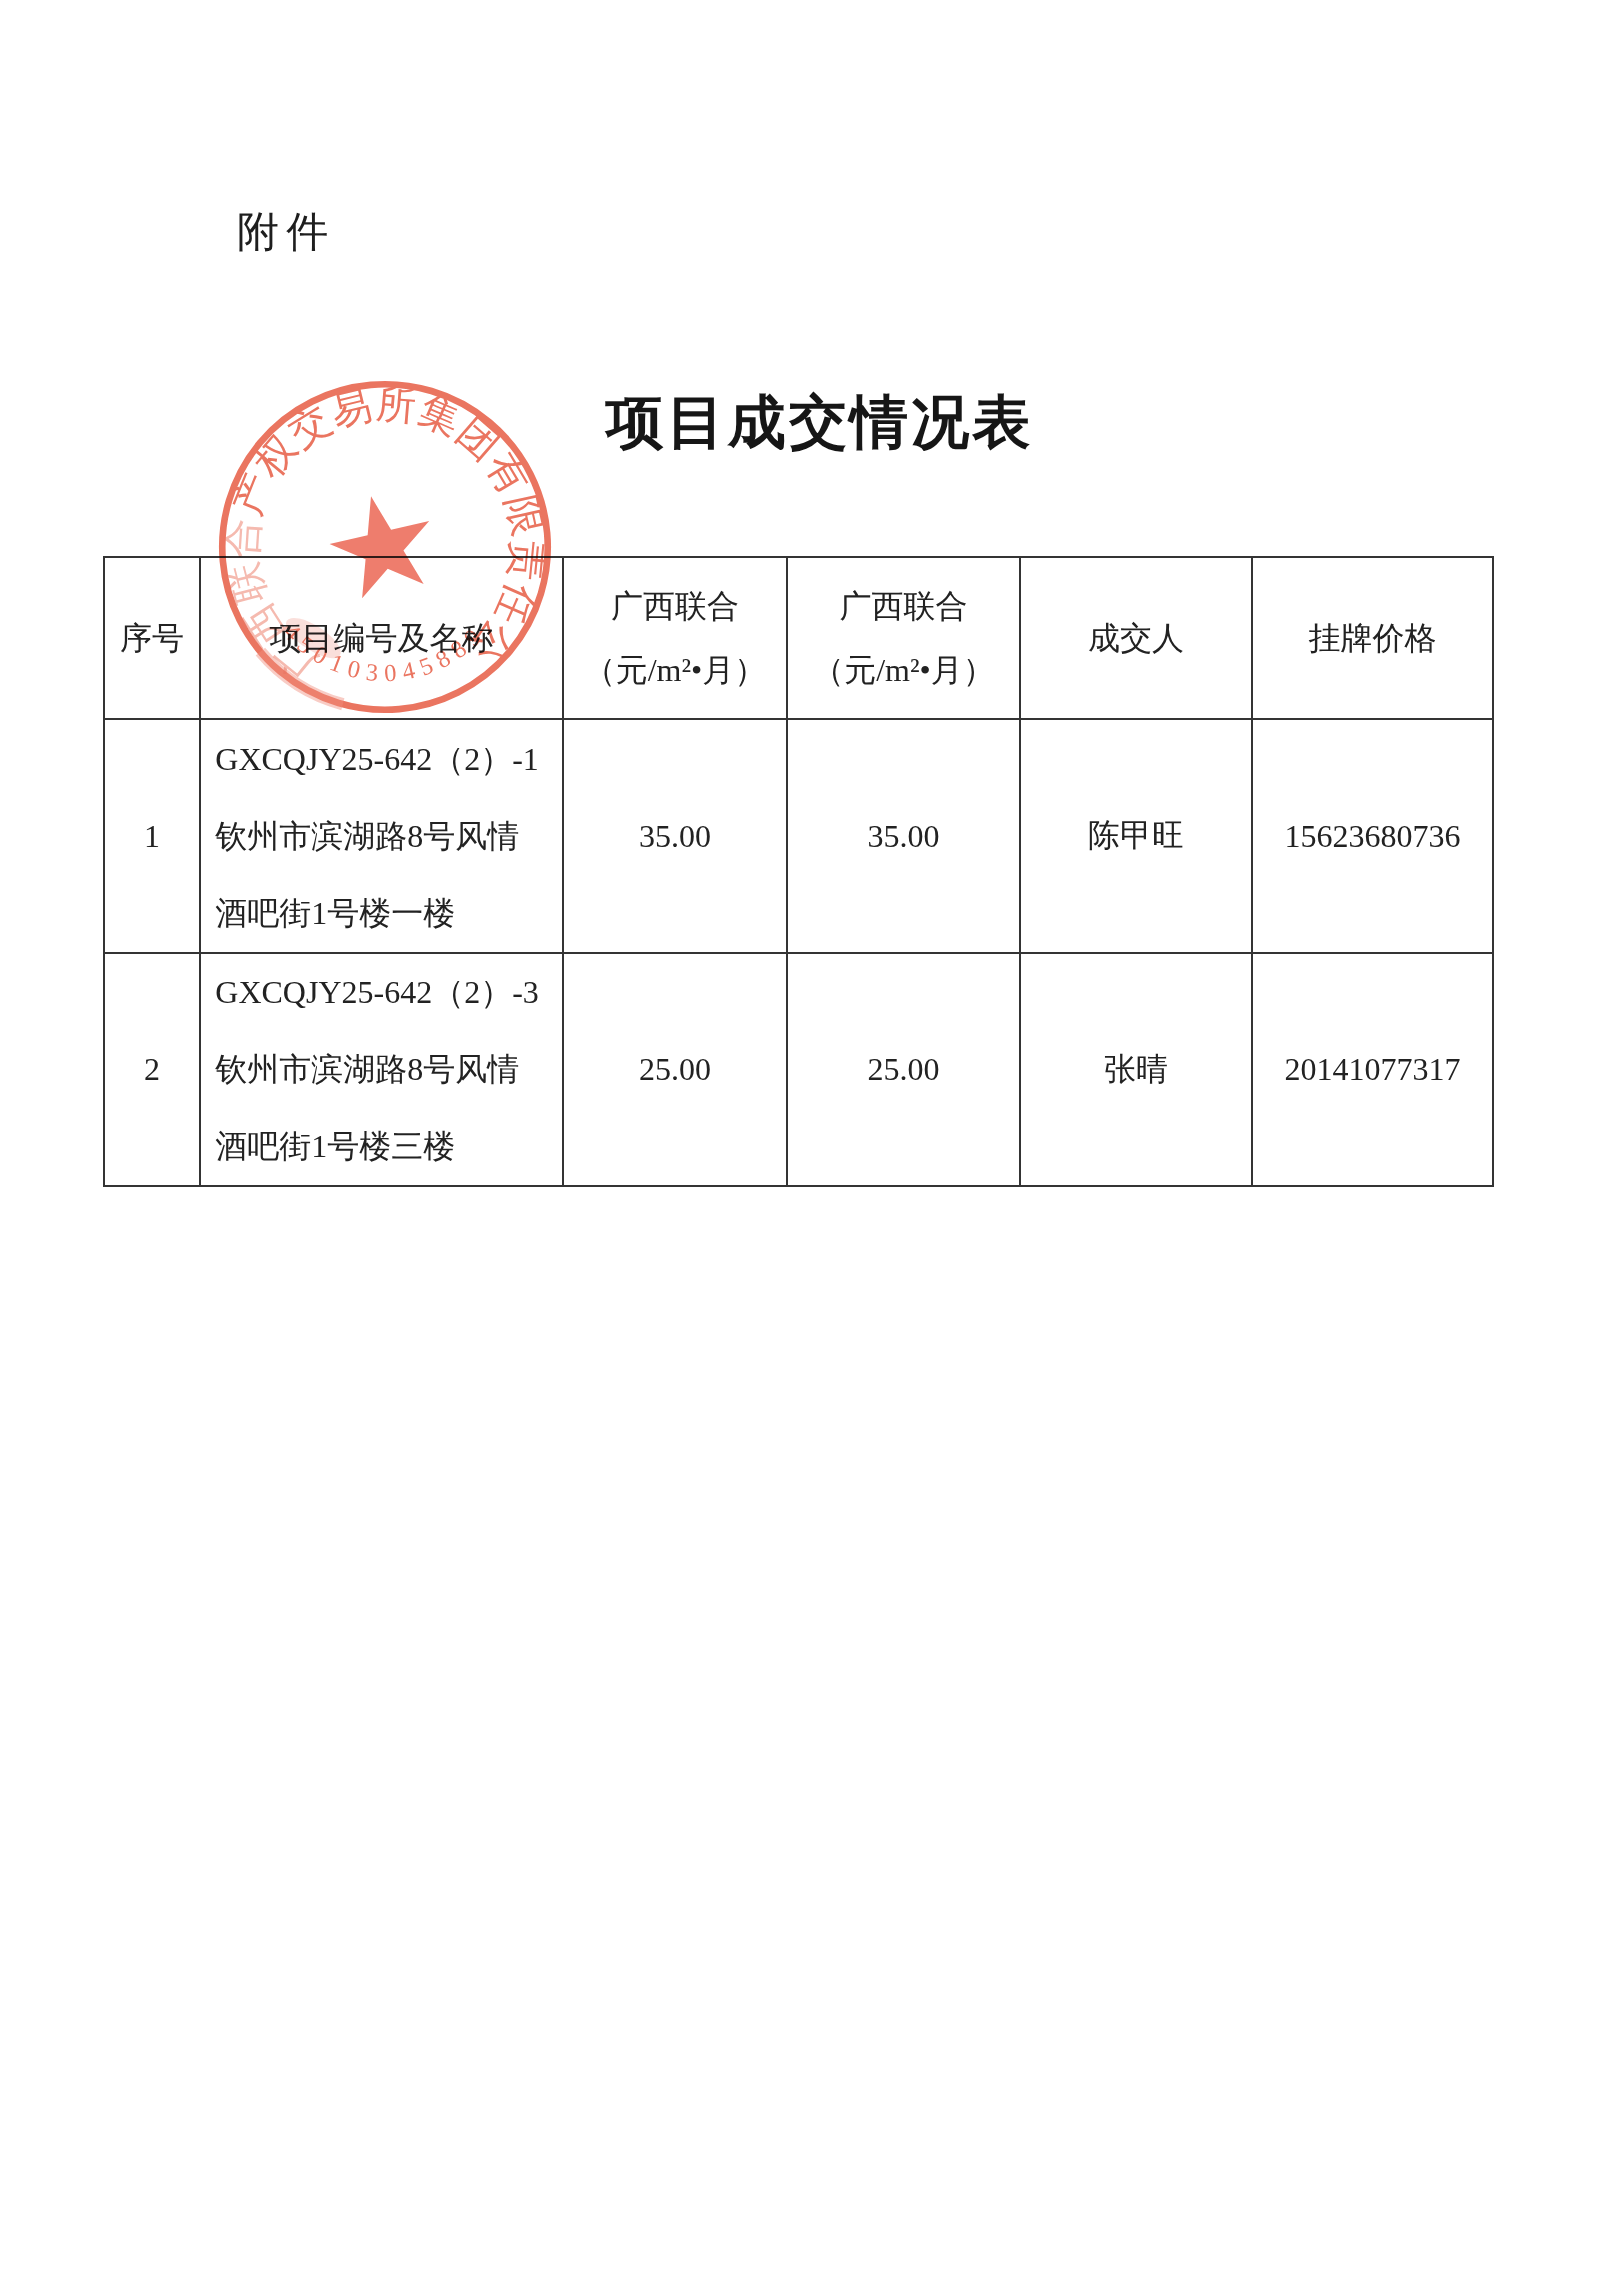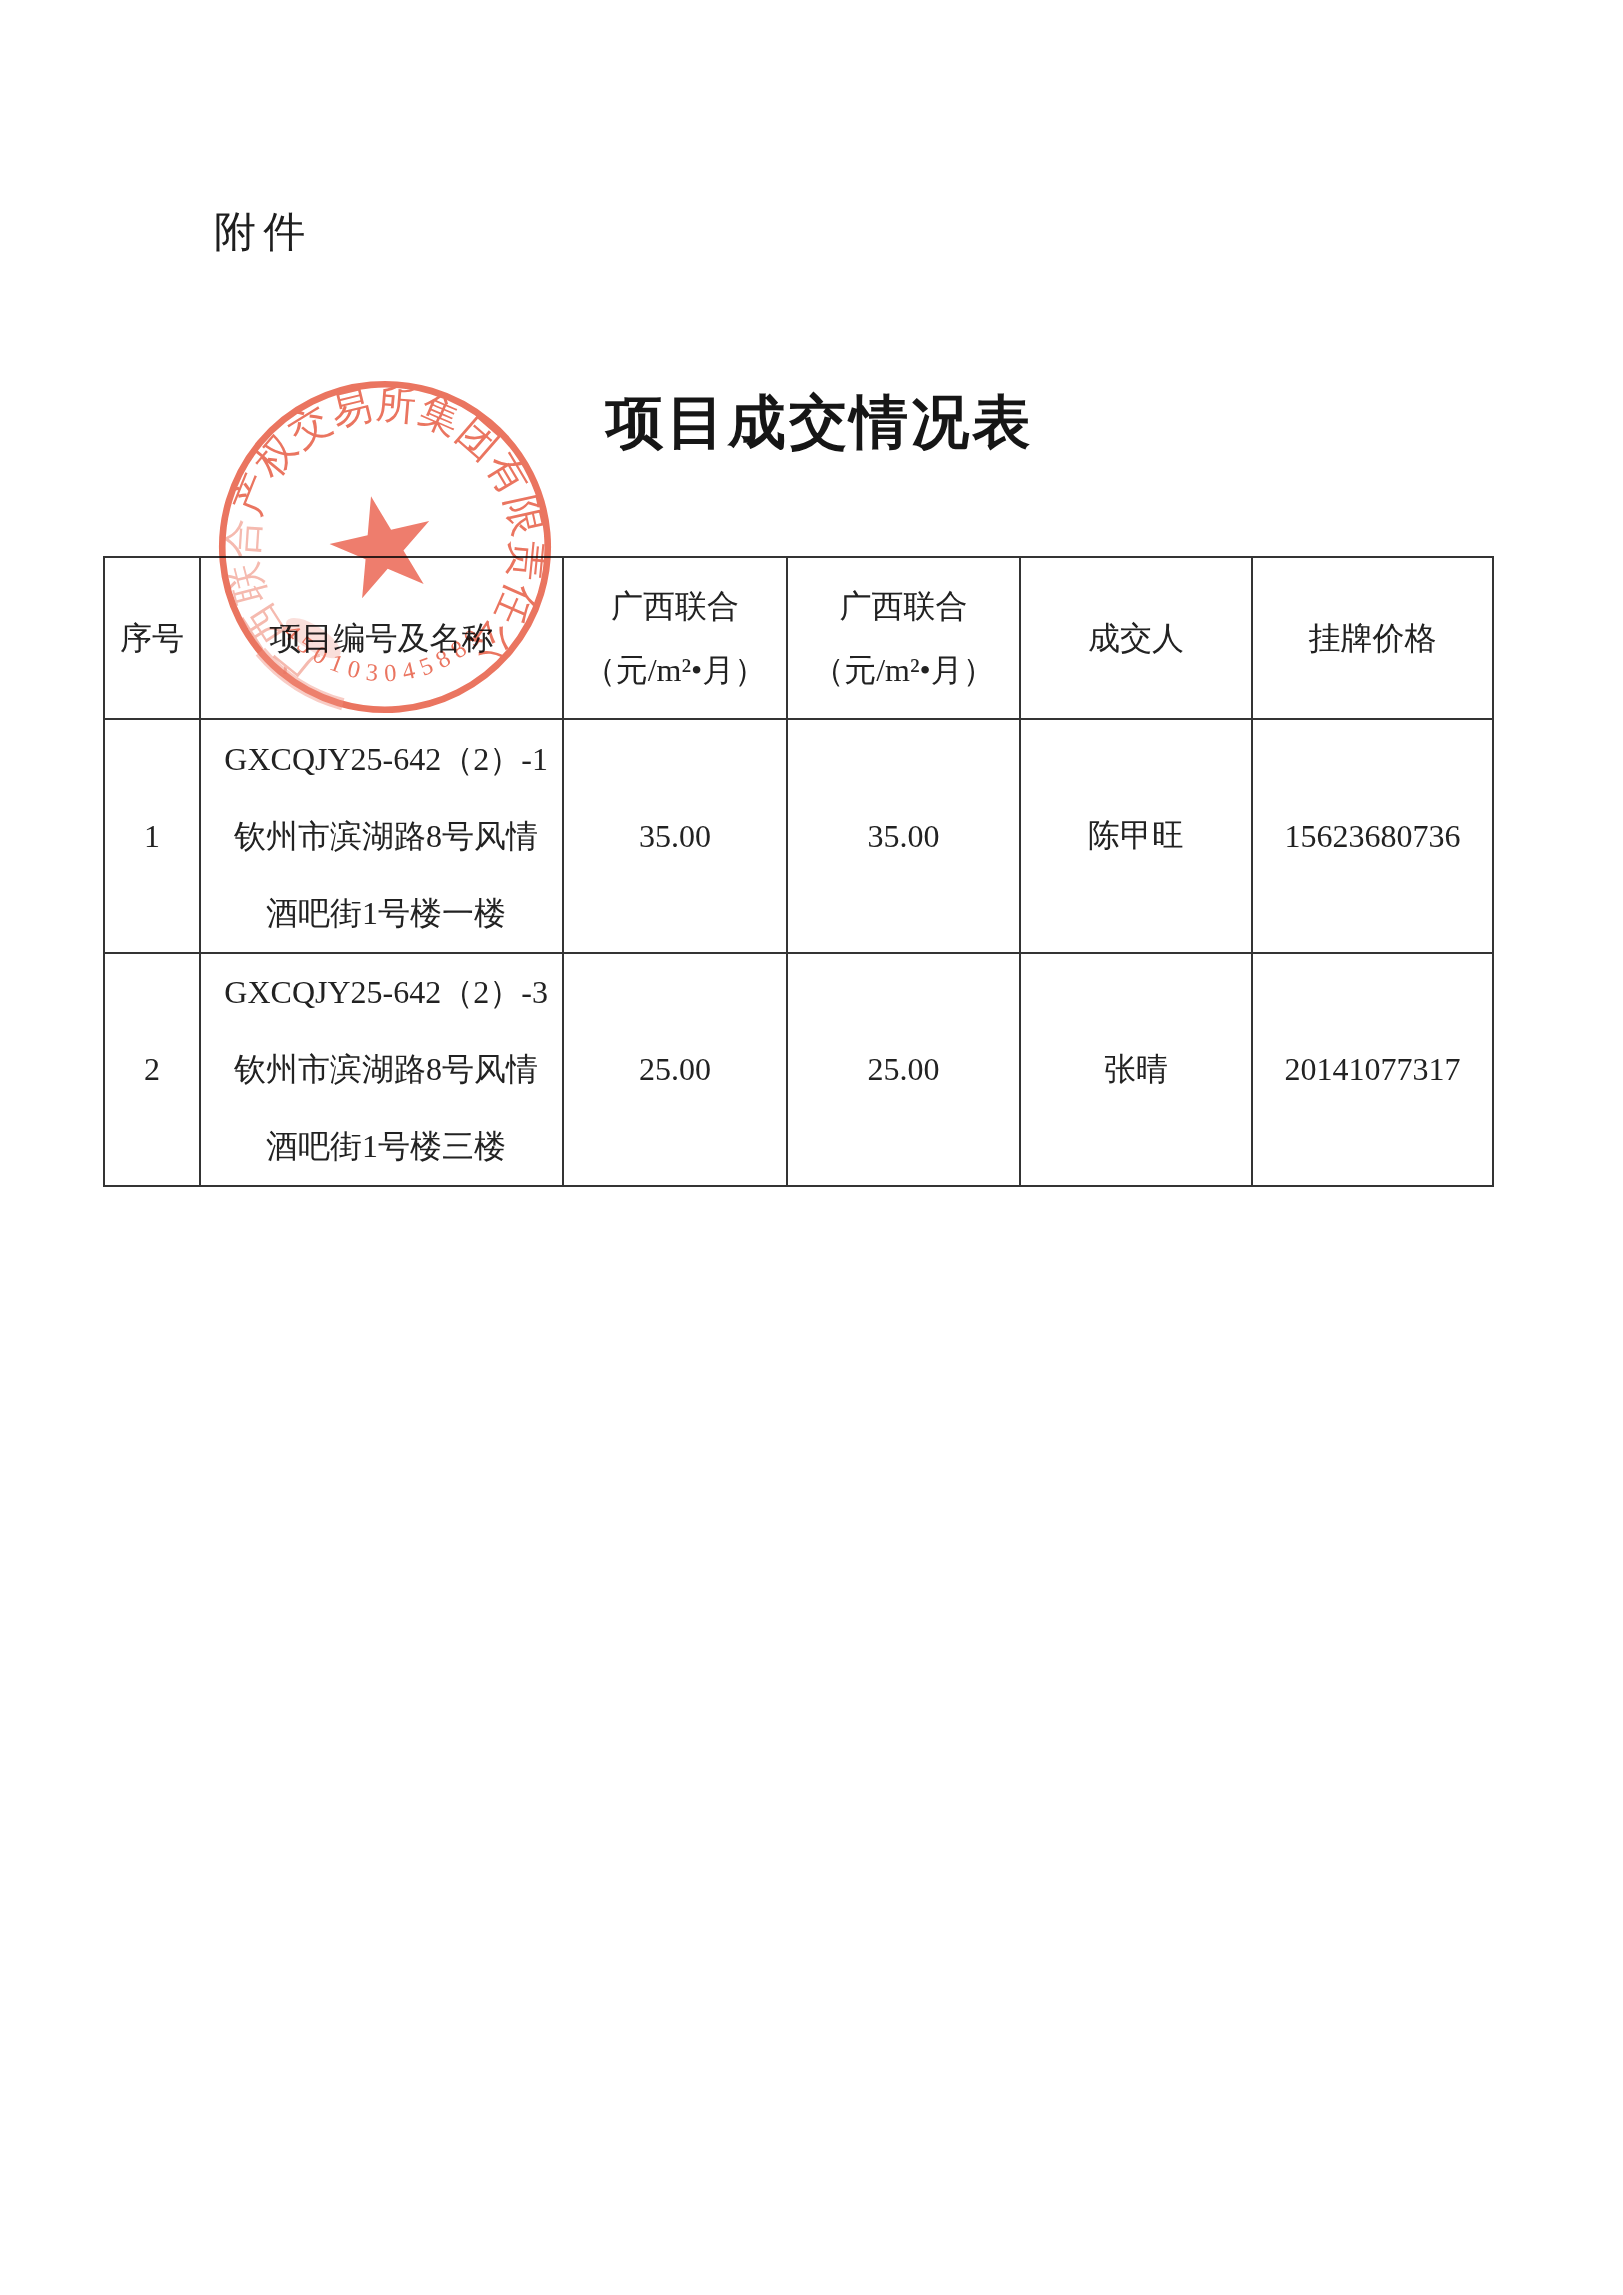--- a/index.html
+++ b/index.html
@@ -5,21 +5,21 @@
   html,body{margin:0;padding:0;}
   body{
     width:1623px;height:2295px;
     background:#ffffff;
     font-family:"Liberation Serif","DejaVu Serif",serif;
     color:#1e1e1e;
     position:relative;
     overflow:hidden;
   }
   .attachment{
-    position:absolute;left:214px;top:204px;
+    position:absolute;left:237px;top:204px;
     font-size:42px;letter-spacing:7.2px;
   }
   .title{
     position:absolute;left:16px;right:0;top:384px;
     margin:0;text-align:center;
     font-size:58px;font-weight:bold;letter-spacing:3.1px;
     color:#161616;
   }
   table.deal-table{
     position:absolute;left:103px;top:556px;
@@ -33,21 +33,21 @@
     padding:0;
     overflow:hidden;
   }
   .deal-table thead tr{height:162px;}
   .deal-table tbody tr.r1{height:234px;}
   .deal-table tbody tr.r2{height:231px;}
   .hdr-line{line-height:64px;}
   td.project{
     text-align:left;padding-left:14.3px;padding-right:5.1px;
   }
-  td.project .pline{line-height:77px;white-space:nowrap;text-align:center;}
+  td.project .pline{line-height:77px;white-space:nowrap;}
   .seal{
     position:absolute;left:211px;top:373px;
     width:348px;height:348px;
     mix-blend-mode:multiply;
     opacity:0.93;
     transform:rotate(-5deg);
     pointer-events:none;
   }
   .seal svg{width:100%;height:100%;}
   .seal text{font-family:"Liberation Serif","DejaVu Serif",serif;}

